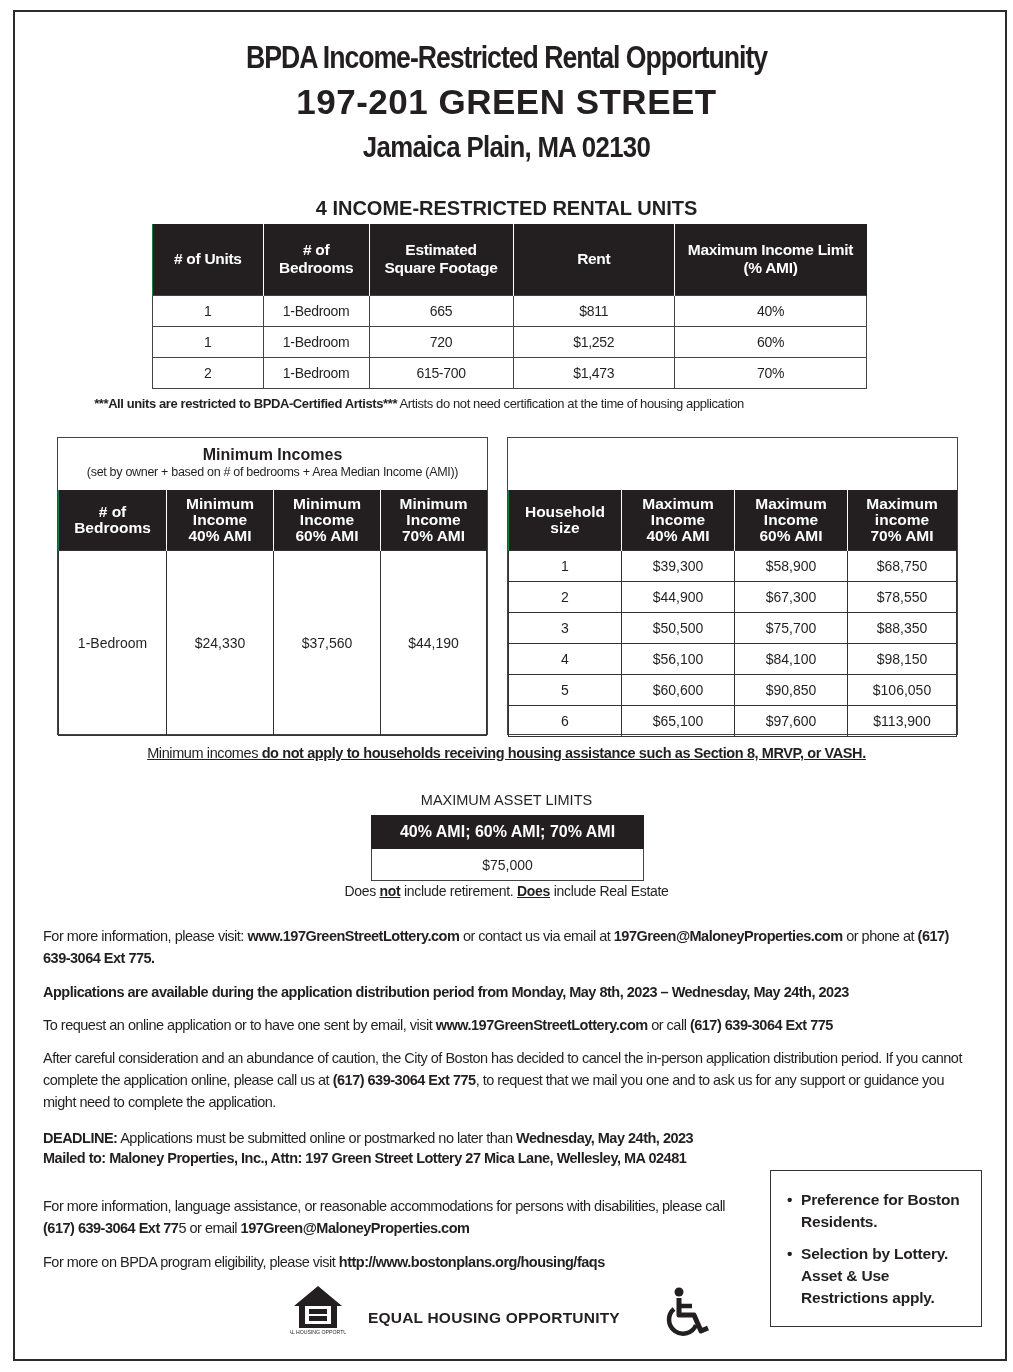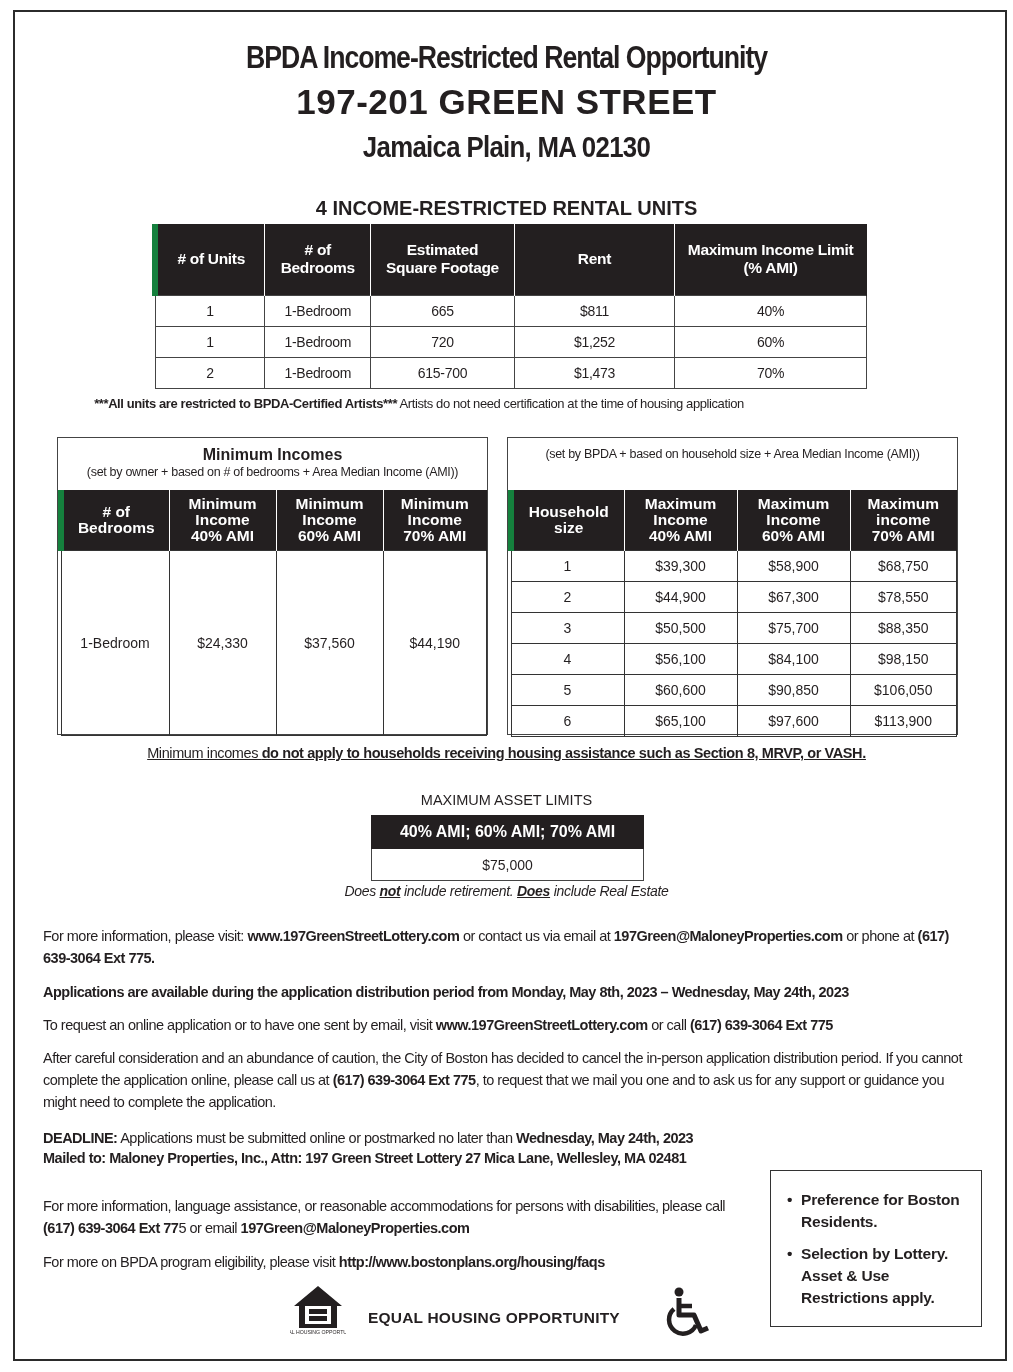--- a/index.html
+++ b/index.html
@@ -12,21 +12,21 @@
     .center { text-align: center; }
 
     #title1 { left: 0; width: 1013px; top: 40px; font-size: 31px; font-weight: bold; letter-spacing: -1.2px; transform: scaleX(0.86); transform-origin: center; }
     #title2 { left: 0; width: 1013px; top: 82px; font-size: 35px; font-weight: 900; letter-spacing: 0.5px; }
     #title3 { left: 0; width: 1013px; top: 130px; font-size: 30px; font-weight: bold; letter-spacing: -0.8px; transform: scaleX(0.86); transform-origin: center; }
     #units-heading { left: 0; width: 1013px; top: 197px; font-size: 20px; font-weight: bold; }
 
     table { border-collapse: collapse; position: absolute; }
     th, td { border: 1px solid #333; text-align: center; vertical-align: middle; }
     th { background: #231f20; color: #fff; font-weight: bold; border-color: #fff; border-top: none; border-bottom: none; }
-    th:first-child { border-left: 6px solid #15803d; }
+    th:first-child { border-left: 1px solid #15803d; }
     th:last-child { border-right: 1px solid #231f20; }
 
     #units-table { left: 152px; top: 224px; width: 715px; }
     #units-table th { height: 71px; font-size: 15.5px; line-height: 18px; letter-spacing: -0.3px; }
     #units-table td { height: 31px; font-size: 14px; letter-spacing: -0.3px; }
     #units-table td, #units-table tr:last-child td { border-color: #444; }
 
     #artist-note { left: 0; width: 838px; top: 396px; font-size: 13px; letter-spacing: -0.4px; }
     #artist-note b { font-weight: bold; }
 
@@ -43,21 +43,21 @@
     #max-box { left: 507px; top: 437px; width: 451px; height: 298px; }
     #max-box td { height: 31px; }
 
     #assist-note { left: 0; width: 1013px; top: 745px; font-size: 14.5px; letter-spacing: -0.4px; text-decoration: underline; }
     #assist-note u { font-weight: bold; }
 
     #asset-heading { left: 0; width: 1013px; top: 792px; font-size: 14.5px; font-weight: normal; }
     #asset-table { left: 371px; top: 815px; width: 273px; }
     #asset-table th { height: 33px; font-size: 16px; border: 1px solid #231f20; }
     #asset-table td { height: 32px; font-size: 14px; border-color: #444; }
-    #asset-note { left: 0; width: 1013px; top: 883px; font-size: 14px; font-style: italic; letter-spacing: -0.3px; }
+    #asset-note { left: 0; width: 1013px; top: 883px; font-size: 14px; letter-spacing: -0.3px; }
     #asset-note u b { font-weight: bold; }
 
     .para { position: absolute; left: 43px; width: 925px; font-size: 14.5px; line-height: 22px; letter-spacing: -0.5px; }
     .para b { font-weight: bold; }
 
     #rules-box { left: 770px; top: 1170px; width: 212px; height: 157px; border: 1.5px solid #333; padding: 18px 14px 0 16px; }
     #rules-box li { list-style: none; font-weight: bold; font-size: 15.5px; line-height: 22px; position: relative; padding-left: 14px; margin-bottom: 10px; letter-spacing: -0.2px; }
     #rules-box li::before { content: "•"; position: absolute; left: 0; top: 0; }
 
     #eho-logo { left: 290px; top: 1284px; width: 56px; height: 56px; }
@@ -145,21 +145,20 @@
         <td>$24,330</td>
         <td>$37,560</td>
         <td>$44,190</td>
       </tr>
     </tbody>
   </table>
 </div>
 
 <div id="max-box" class="inc-box">
   <div class="cap">
-    <div class="s cond">(set by BPDA + based on household size + Area Median Income (AMI))</div>
   </div>
   <table>
     <colgroup>
         <col style="width:113px">
         <col style="width:113px">
         <col style="width:113px">
         <col>
       </colgroup>
     <thead>
       <tr>

